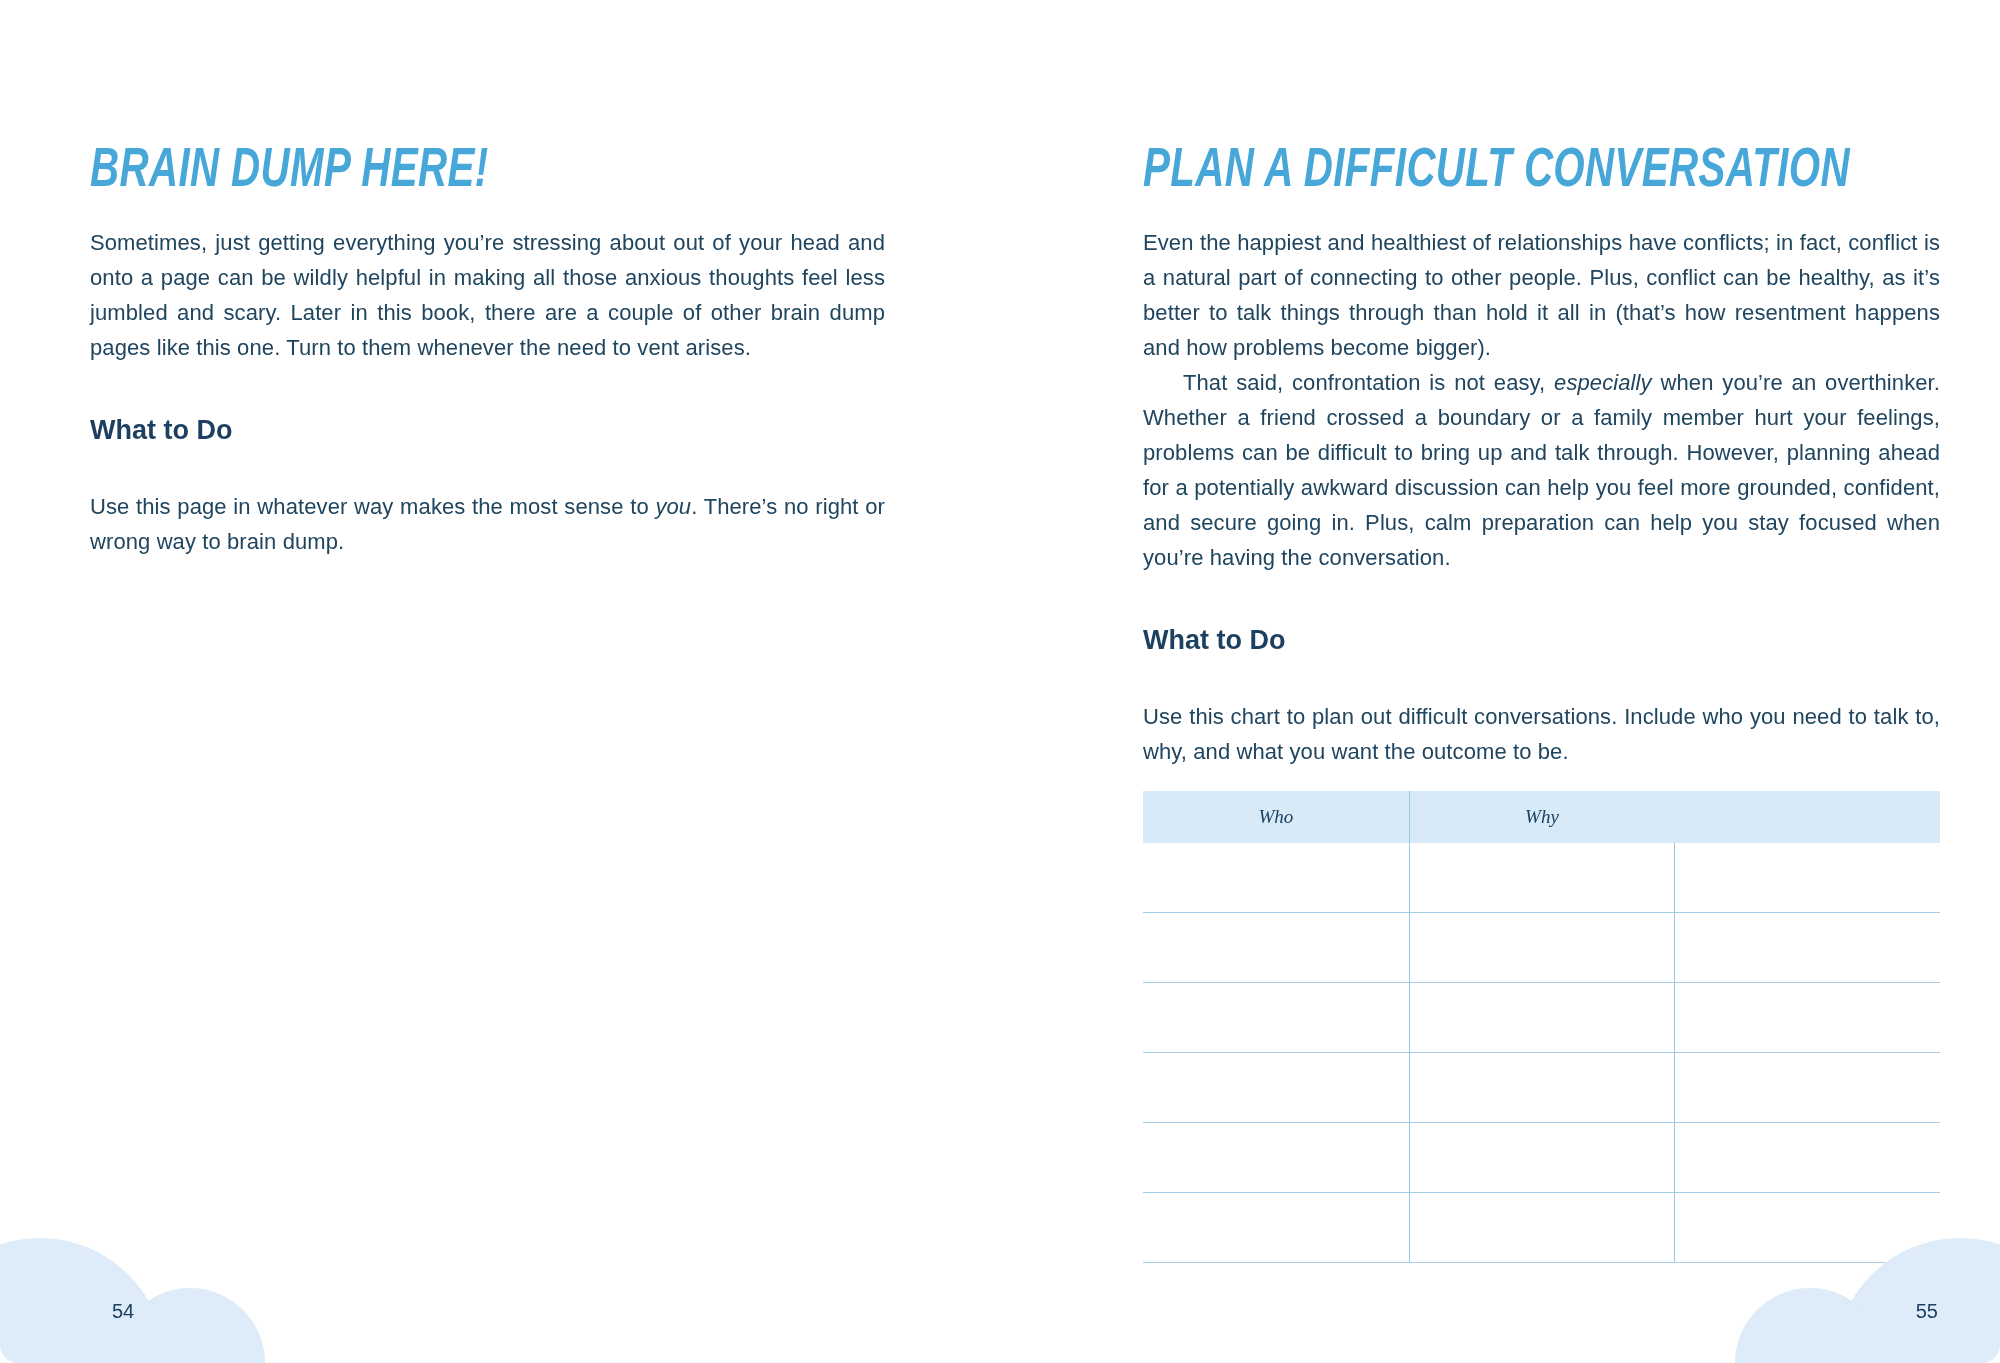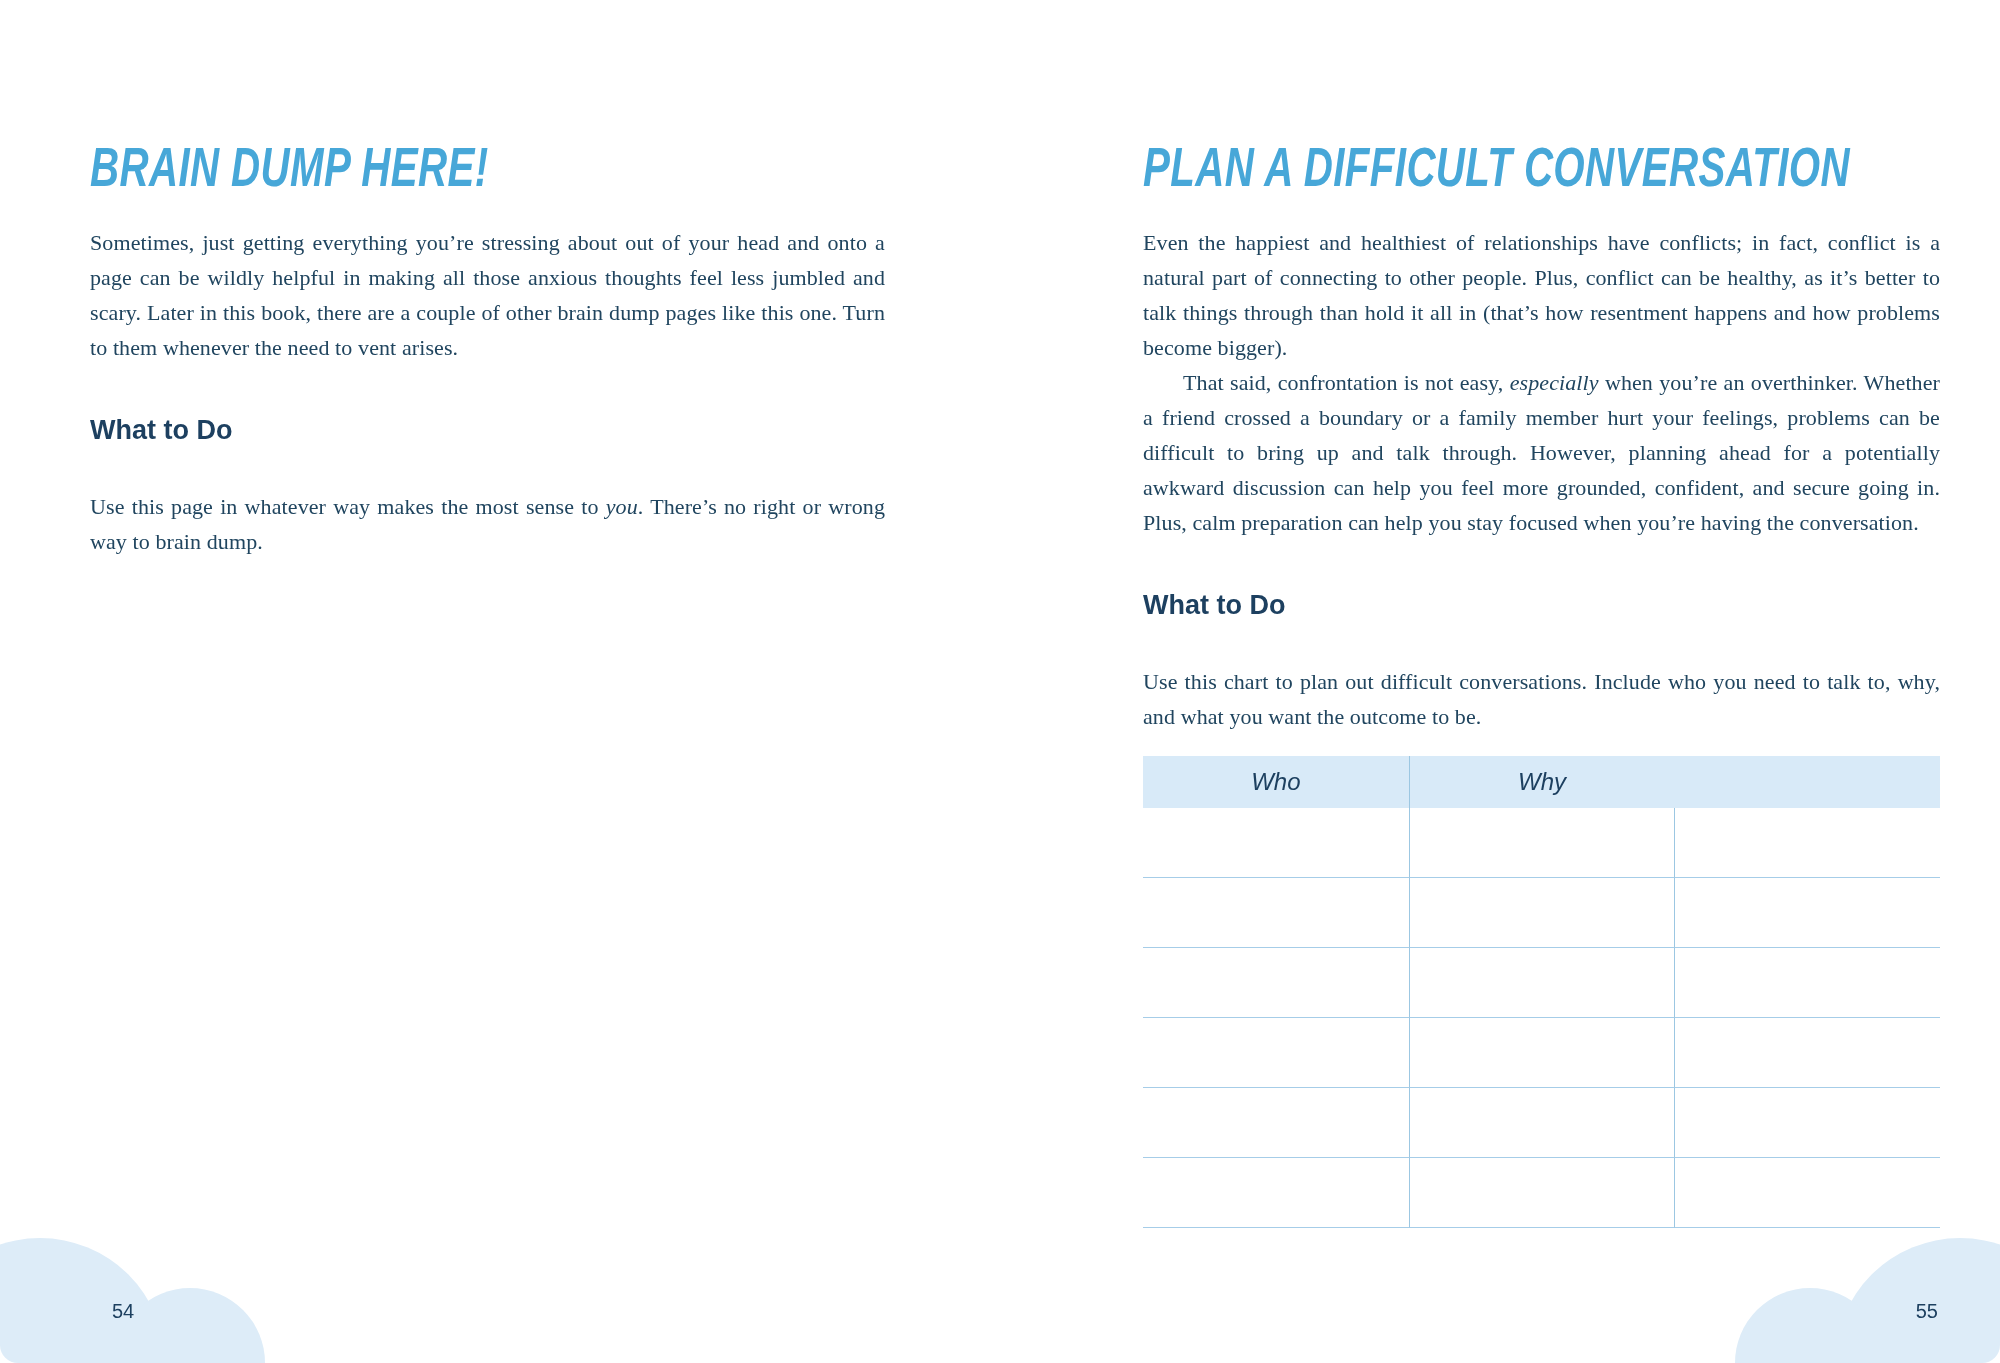--- a/index.html
+++ b/index.html
@@ -40,41 +40,40 @@
     margin-top: 50px;
   }
 
   
   p.body {
     font-size: 22px;
     line-height: 35px;
     text-align: justify;
     color: #20455f;
     letter-spacing: 0.1px;
-    font-family: Liberation Serif, serif;
   }
   p.after-subhead { margin-top: 43px; }
   p.indented { text-indent: 40px; }
   .em { font-style: italic; }
 
   
   .conv-table { margin-top: 22px; width: 100%; }
   .thead {
     display: grid;
     grid-template-columns: 1fr 1fr 1fr;
     background: #d8eaf8;
     height: 52px;
   }
   .th {
     display: flex;
     align-items: center;
     justify-content: center;
-    font-family: Liberation Sans, sans-serif;
+    font-family: Liberation Serif, serif;
     font-style: italic;
-    font-size: 24px;
+    font-size: 19px;
     color: #1d4060;
     text-align: center;
   }
   .th.sep { border-left: 1px solid #9cc7e2; }
   .trow {
     display: grid;
     grid-template-columns: 1fr 1fr 1fr;
     height: 70px;
   }
   .tcell { border-bottom: 1px solid #a6cde8; }

